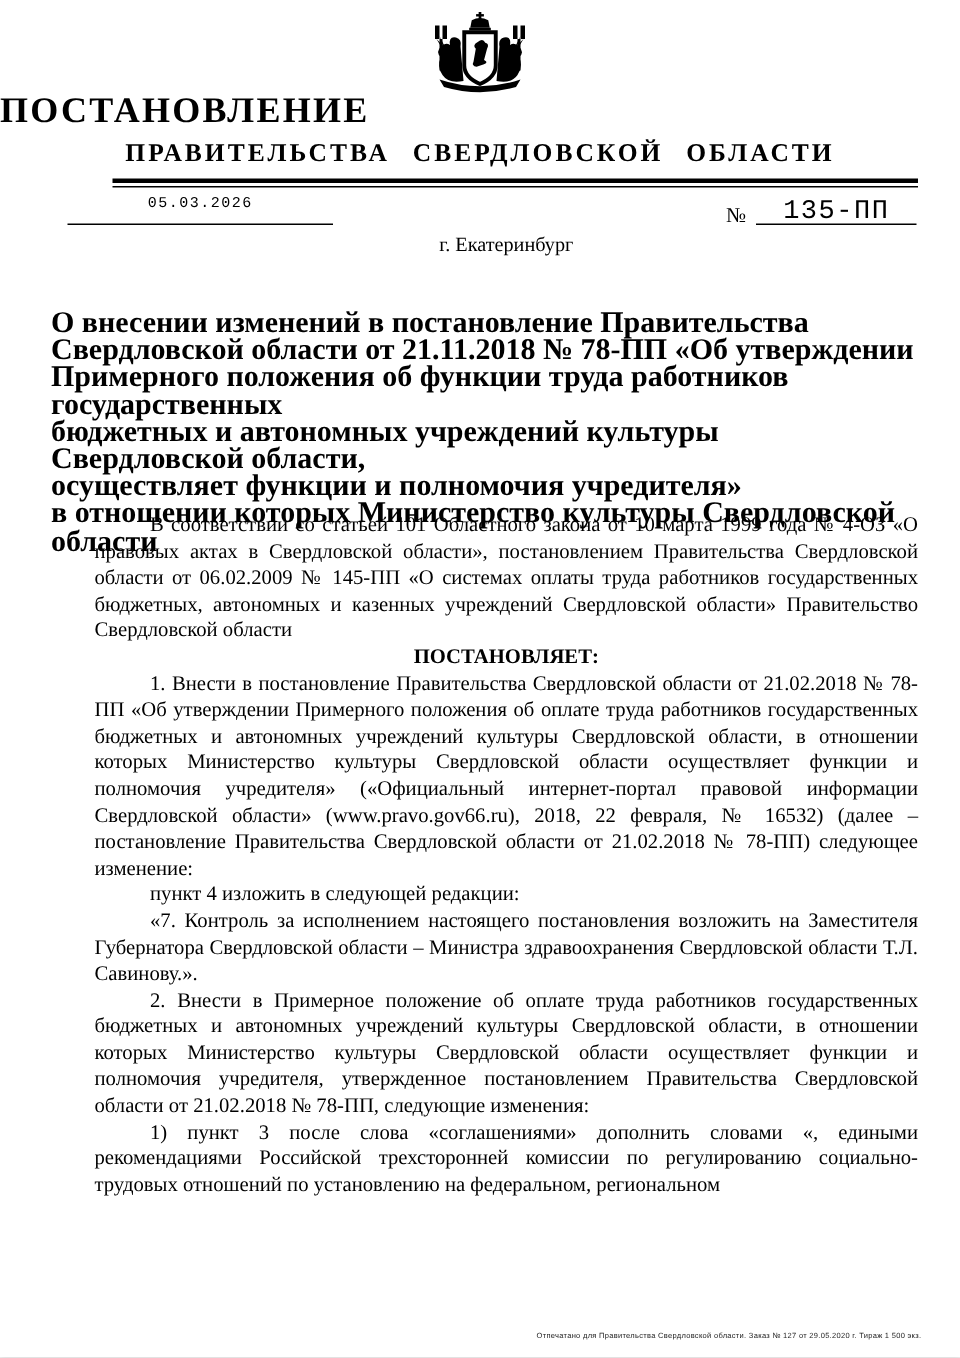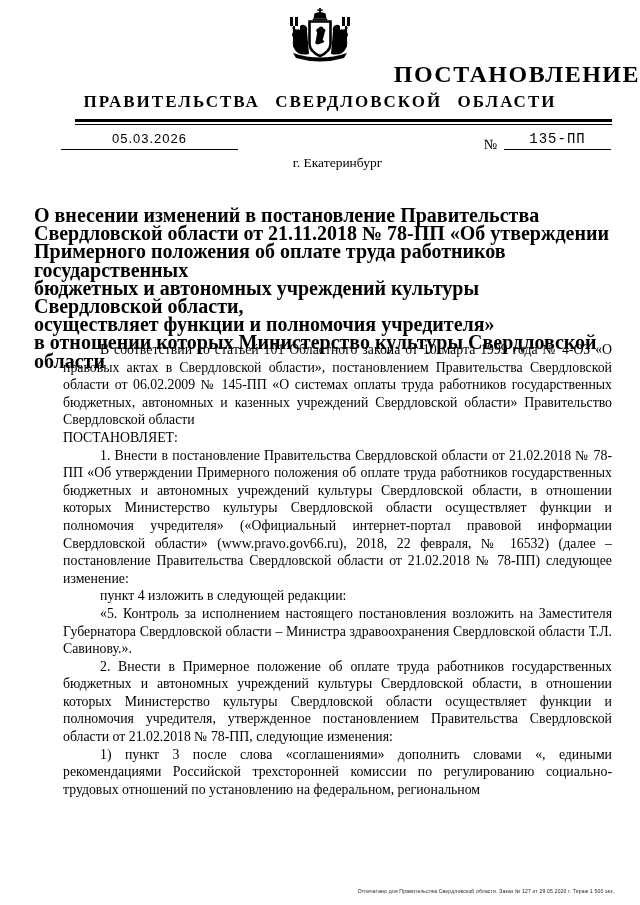--- a/index.html
+++ b/index.html
@@ -12,66 +12,66 @@
     font-family: "Liberation Serif", serif;
     overflow: hidden;
     box-shadow: 0 0 4px rgba(0,0,0,.3);
   }
   .emblem-wrap {
     position: absolute; top: 8px; left: 0; width: 100%;
     display: flex; justify-content: center;
   }
   .doc-type {
     position: absolute; top: 61px; left: 0; width: 100%;
-    text-align: right; font-weight: bold; font-size: 24px;
+    text-align: left; font-weight: bold; font-size: 24px;
     letter-spacing: 1.5px;
   }
   .authority {
     position: absolute; top: 92px; left: 0; width: 100%;
     text-align: center; font-weight: bold; font-size: 17px;
     letter-spacing: 2px; word-spacing: 9px;
   }
   .double-rule {
     position: absolute; top: 119px; left: 75px; width: 537px;
     height: 2px;
     border-top: 3px solid #000; border-bottom: 1px solid #000;
   }
   .date-box {
-    position: absolute; top: 131px; left: 61px; width: 177px; height: 18px;
+    position: absolute; top: 131px; left: 45px; width: 177px; height: 18px;
     border-bottom: 1.5px solid #000;
     text-align: center;
-    font-family: Liberation Sans, sans-serif;
-    font-size: 13px; letter-spacing: 1px;
+    font-family: Liberation Mono, monospace;
+    font-size: 10px; letter-spacing: 1px;
   }
   .num-sign {
     position: absolute; top: 137px; left: 484px;
     font-size: 14px;
   }
   .num-box {
     position: absolute; top: 131px; left: 504px; width: 107px; height: 18px;
     border-bottom: 1.5px solid #000;
     text-align: center;
     font-family: "Liberation Mono", "DejaVu Sans Mono", monospace;
-    font-size: 14px; letter-spacing: 1px;
+    font-size: 18px; letter-spacing: 1px;
   }
   .city {
     position: absolute; top: 155px; left: 63px; width: 549px;
     text-align: center; font-size: 13.5px; font-family: Liberation Serif, serif;
   }
   .subject {
     position: absolute; top: 206px; left: 34px; width: 578px;
     text-align: left; font-weight: bold;
     font-size: 20px; line-height: 18.2px;
   }
   .body-text {
     position: absolute; top: 341px; left: 63px; width: 549px;
     font-size: 13.8px; line-height: 17.6px; text-align: justify;
   }
   .body-text p { margin: 0; text-indent: 37px; }
-  .body-text p.resolves { text-indent: 0; font-weight: normal; text-align: left; }
+  .body-text p.resolves { text-indent: 0; font-weight: bold; text-align: center; }
   .print-note {
     position: absolute; bottom: 11px; left: 340px; width: 292px;
     font-family: "Liberation Sans", sans-serif;
     font-size: 5px; color: #222; text-align: center;
     letter-spacing: 0.2px; white-space: nowrap;
   }
 </style>
 </head>
 <body>
 
@@ -111,31 +111,31 @@
 
   <div class="date-box">05.03.2026</div>
   <div class="num-sign">№</div>
   <div class="num-box">135-ПП</div>
 
   <div class="city">г. Екатеринбург</div>
 
   <div class="subject">
     <div>О внесении изменений в постановление Правительства</div>
     <div>Свердловской области от 21.11.2018 № 78-ПП «Об утверждении</div>
-    <div>Примерного положения об оплате труда работников государственных</div>
+    <div>Примерного положения об функции труда работников государственных</div>
     <div>бюджетных и автономных учреждений культуры Свердловской области,</div>
     <div>осуществляет функции и полномочия учредителя»</div>
     <div>в отношении которых Министерство культуры Свердловской области</div>
   </div>
 
   <div class="body-text">
     <p>В  соответствии  со  статьей 101  Областного  закона  от 10 марта  1999 года № 4-ОЗ  «О правовых  актах  в  Свердловской  области»,  постановлением Правительства Свердловской области от 06.02.2009 № 145-ПП «О системах оплаты труда  работников  государственных  бюджетных,  автономных  и  казенных учреждений Свердловской области» Правительство Свердловской области</p>
     <p class="resolves">ПОСТАНОВЛЯЕТ:</p>
     <p>1. Внести в постановление Правительства Свердловской области от 21.02.2018 № 78-ПП «Об утверждении Примерного положения об оплате труда работников государственных бюджетных и автономных учреждений культуры Свердловской области, в отношении которых Министерство культуры Свердловской области осуществляет функции и полномочия учредителя» («Официальный интернет-портал правовой информации Свердловской области» (www.pravo.gov66.ru), 2018, 22 февраля, № 16532) (далее – постановление Правительства Свердловской области от 21.02.2018 № 78-ПП) следующее изменение:</p>
     <p>пункт 4 изложить в следующей редакции:</p>
-    <p>«5. Контроль за исполнением настоящего постановления возложить на Заместителя Губернатора Свердловской области – Министра здравоохранения Свердловской области Т.Л. Савинову.».</p>
+    <p>«7. Контроль за исполнением настоящего постановления возложить на Заместителя Губернатора Свердловской области – Министра здравоохранения Свердловской области Т.Л. Савинову.».</p>
     <p>2. Внести в Примерное положение об оплате труда работников государственных бюджетных и автономных учреждений культуры Свердловской области, в отношении которых Министерство культуры Свердловской области осуществляет функции и полномочия учредителя, утвержденное постановлением Правительства Свердловской области от 21.02.2018 № 78-ПП, следующие изменения:</p>
     <p>1) пункт 3 после слова «соглашениями» дополнить словами «, едиными рекомендациями Российской трехсторонней комиссии по регулированию социально-трудовых отношений по установлению на федеральном, региональном</p>
   </div>
 
   <div class="print-note">Отпечатано для Правительства Свердловской области. Заказ № 127 от 29.05.2020 г.  Тираж 1 500 экз.</div>
 
 </div>
 
 </body></html>

